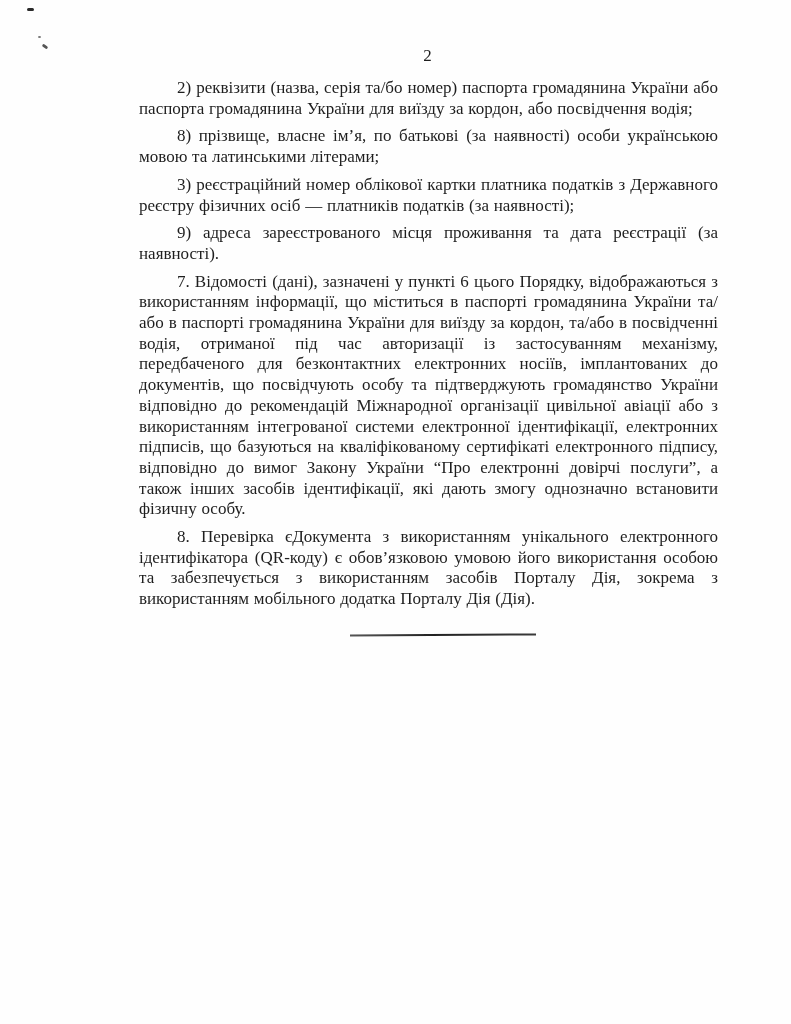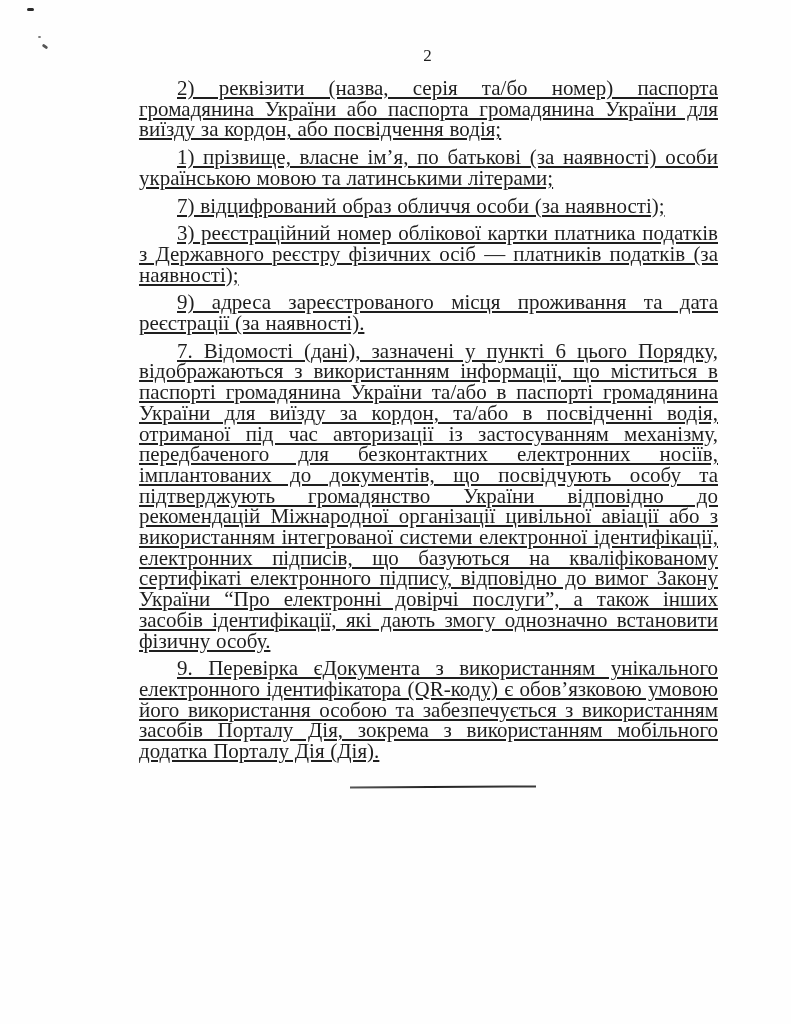--- a/index.html
+++ b/index.html
@@ -33,23 +33,22 @@
     width: 578px;
     text-align: center;
     font-size: 17px;
     letter-spacing: 1px;
   }
   .text-body {
     position: absolute;
     top: 78px;
     left: 139px;
     width: 579px;
-    font-size: 21px;
+    font-size: 17px;
     line-height: 20.7px;
-    text-decoration: underline;
   }
   .para {
     margin: 0 0 7px 0;
     text-align: justify;
     text-indent: 38px;
     word-spacing: 0.5px;
   }
   .divider {
     width: 186px;
     height: 2px;
@@ -64,23 +63,22 @@
 <div class="page">
 
   <div class="scan-mark m1"></div>
   <div class="scan-mark m2"></div>
   <div class="scan-mark m3"></div>
 
   <div class="page-number">2</div>
 
   <div class="text-body">
     <p class="para">2) реквізити (назва, серія та/бо номер) паспорта громадянина України або паспорта громадянина України для виїзду за кордон, або посвідчення водія;</p>
-    <p class="para">1) прізвище, власне ім’я, по батькові (за наявності) особи українською мовою та латинськими літерами;</p>
-    <p class="para">7) відцифрований образ обличчя особи (за наявності);</p>
+    <p class="para">8) прізвище, власне ім’я, по батькові (за наявності) особи українською мовою та латинськими літерами;</p>
     <p class="para">3) реєстраційний номер облікової картки платника податків з Державного реєстру фізичних осіб — платників податків (за наявності);</p>
     <p class="para">9) адреса зареєстрованого місця проживання та дата реєстрації (за наявності).</p>
     <p class="para">7. Відомості (дані), зазначені у пункті 6 цього Порядку, відображаються з використанням інформації, що міститься в паспорті громадянина України та/або в паспорті громадянина України для виїзду за кордон, та/або в посвідченні водія, отриманої під час авторизації із застосуванням механізму, передбаченого для безконтактних електронних носіїв, імплантованих до документів, що посвідчують особу та підтверджують громадянство України відповідно до рекомендацій Міжнародної організації цивільної авіації або з використанням інтегрованої системи електронної ідентифікації, електронних підписів, що базуються на кваліфікованому сертифікаті електронного підпису, відповідно до вимог Закону України “Про електронні довірчі послуги”, а також інших засобів ідентифікації, які дають змогу однозначно встановити фізичну особу.</p>
-    <p class="para">9. Перевірка єДокумента з використанням унікального електронного ідентифікатора (QR-коду) є обов’язковою умовою його використання особою та забезпечується з використанням засобів Порталу Дія, зокрема з використанням мобільного додатка Порталу Дія (Дія).</p>
+    <p class="para">8. Перевірка єДокумента з використанням унікального електронного ідентифікатора (QR-коду) є обов’язковою умовою його використання особою та забезпечується з використанням засобів Порталу Дія, зокрема з використанням мобільного додатка Порталу Дія (Дія).</p>
 
     <div class="divider"></div>
   </div>
 
 </div>
 
 </body></html>

